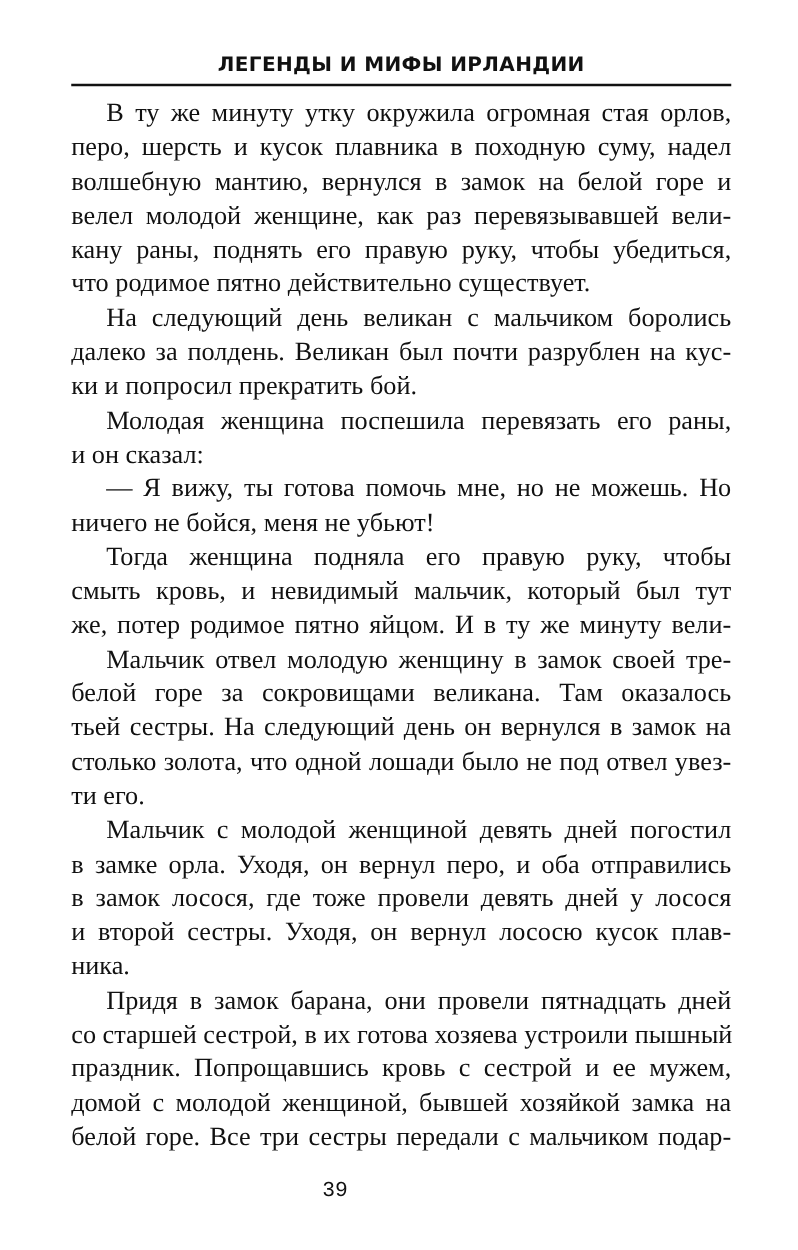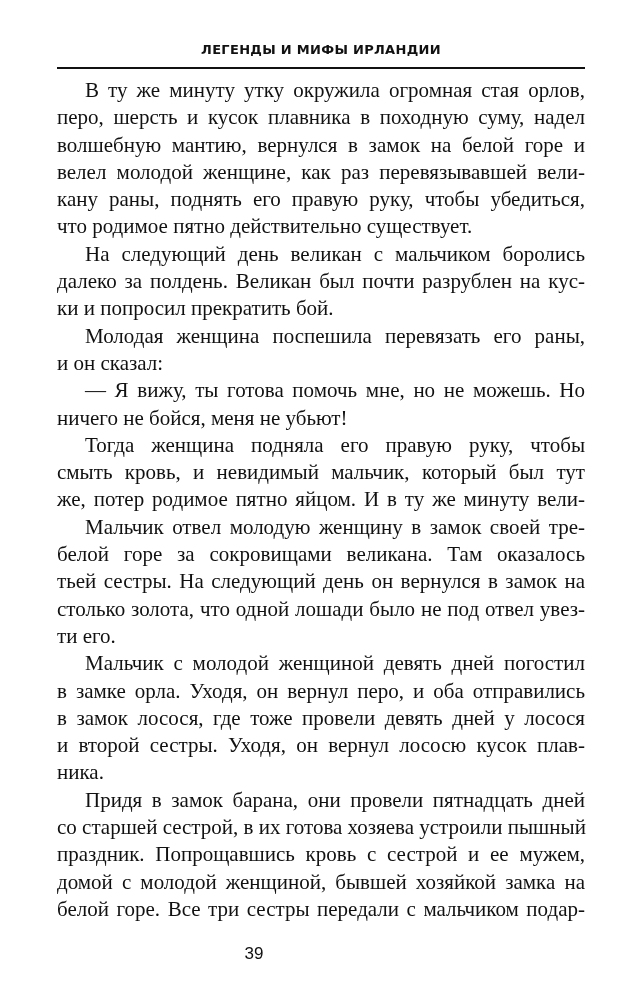--- a/index.html
+++ b/index.html
@@ -1,36 +1,36 @@
 <!DOCTYPE html>
 <html><head>
 <meta charset="utf-8">
 <style>
   html, body { margin: 0; padding: 0; background: #ffffff; }
   body { width: 638px; height: 1000px; position: relative; overflow: hidden; color: #111; }
   .header {
     position: absolute; left: 57px; top: 42px; width: 528px;
     text-align: center;
     font-family: "DejaVu Sans", sans-serif; font-weight: bold;
-    font-size: 13px; letter-spacing: 0.3px; color: #111;
+    font-size: 16px; letter-spacing: 0.3px; color: #111;
   }
   .rule {
     position: absolute; left: 57px; top: 67px; width: 528px; height: 2px; background: #111;
   }
   .body-text {
     position: absolute; left: 57px; top: 77px; width: 528px;
     font-family: "Liberation Serif", serif; font-size: 21px; line-height: 27.3px;
     color: #111;
   }
   .line { display: block; white-space: nowrap; text-align: justify; text-align-last: justify; height: 27.3px; }
   .line.last { text-align-last: left; }
   .line.indent { padding-left: 28px; }
   .page-num {
-    position: absolute; left: 0; width: 508px; top: 944px; text-align: center;
-    font-family: Liberation Sans, sans-serif; font-size: 17px; color: #111;
+    position: absolute; left: 14px; width: 508px; top: 944px; text-align: center;
+    font-family: Liberation Mono, monospace; font-size: 17px; color: #111;
   }
 </style>
 </head>
 <body>
 
 <div class="header">ЛЕГЕНДЫ И МИФЫ ИРЛАНДИИ</div>
 <div class="rule"></div>
 
 <div class="body-text">
 

